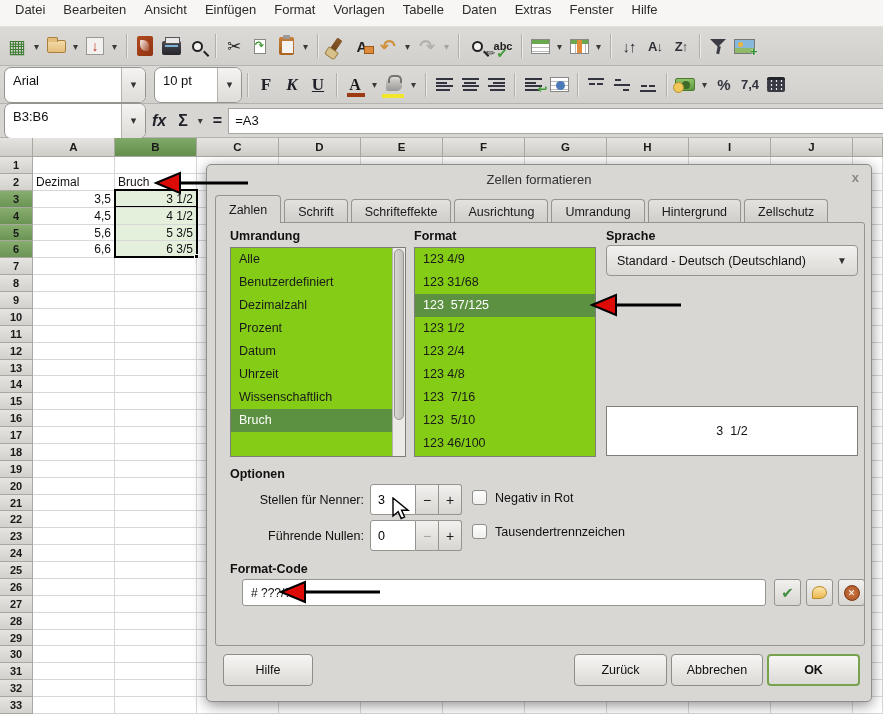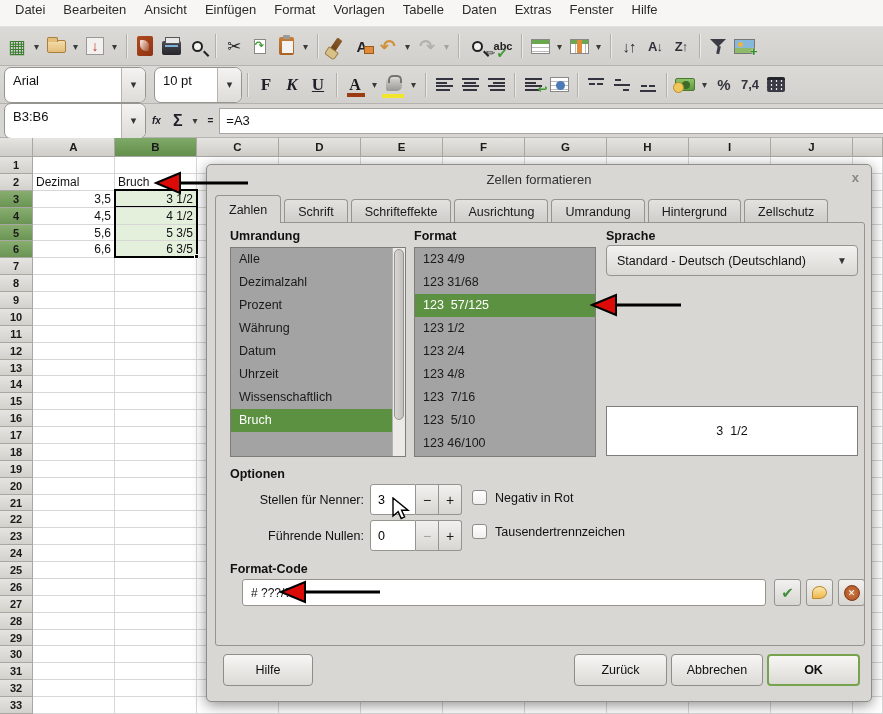--- a/index.html
+++ b/index.html
@@ -97,21 +97,21 @@
   .fmt-u { text-decoration:underline; }
   .fontcolor { position:relative; font-family:"Liberation Serif","DejaVu Serif",serif; font-weight:bold; font-size:16px; }
   .fontcolor::after { content:""; position:absolute; left:-2px; bottom:-3px; width:18px; height:4px; background:#9c3a12; }
   .bucket { position:relative; width:16px; height:12px; background:linear-gradient(#cfcdc9,#9a9894); border-radius:2px 5px 5px 2px; }
   .bucket::before { content:""; position:absolute; left:2px; top:-4px; width:10px; height:6px; border:2px solid #77756f; border-bottom:none; border-radius:5px 5px 0 0; }
   .bucket2::after { content:""; position:absolute; left:-4px; bottom:-7px; width:22px; height:4px; background:#f2e62a; }
 
   
   .fbar { position:absolute; left:0; top:104px; width:883px; height:34px; background:#d8d6d2; border-bottom:1px solid #b5b3af; display:flex; align-items:center; padding-left:4px; }
   .namebox { width:142px; }
-  .fico { font-size:10px; font-weight:bold; color:#20202a; padding:0 6px; }
+  .fico { font-size:16px; font-weight:bold; color:#20202a; padding:0 6px; }
   .fsum { font-size:16px; }
   .finput { flex:1; height:26px; background:#fff; border:1px solid #a8a6a2; border-right:none; font-size:13px; padding-left:6px; font-family:"Liberation Sans",sans-serif; color:#111; }
 
   
   .sheet { position:absolute; left:0; top:138px; width:883px; height:576px; background:#fff; }
   .cheads { display:flex; height:19px; }
   .corner { width:33px; background:linear-gradient(#e6e4e0,#cfcdc8); border-right:1px solid #a9a7a2; border-bottom:1px solid #a9a7a2; }
   .chead { width:82px; background:linear-gradient(#e6e4e0,#cfcdc8); border-right:1px solid #a9a7a2; border-bottom:1px solid #a9a7a2; font-size:11.5px; font-weight:bold; text-align:center; line-height:18px; color:#1a1a1a; }
   .chead.colsel { background:linear-gradient(#7fa968,#638e4c); }
   .chead.partial { flex:1; }
@@ -128,21 +128,21 @@
 
   
   .dialog { position:absolute; left:206px; top:164px; width:666px; height:538px; background:#d9d7d3; border:1px solid #8f8d89; border-radius:5px; box-shadow:0 3px 14px rgba(0,0,0,.45); z-index:10; }
   .dtitle { position:absolute; left:0; top:7px; width:100%; text-align:center; font-size:13px; color:#333; }
   .dclose { position:absolute; right:12px; top:5px; font-size:13px; font-weight:bold; color:#8a8884; cursor:default; }
   .tabs { position:absolute; left:8px; top:31px; display:flex; align-items:flex-end; height:27px; }
   .tab { font-size:12.5px; color:#1a1a1a; padding:5px 13px 6px 13px; background:linear-gradient(#e4e2df,#cfcdc9); border:1px solid #96948f; border-bottom:none; border-radius:4px 4px 0 0; margin-right:3px; height:24px; }
   .tab.active { background:#d9d7d3; height:28px; padding-top:7px; position:relative; z-index:2; }
   .panel { position:absolute; left:8px; top:57px; width:650px; height:424px; border:1px solid #96948f; border-radius:0 3px 3px 3px; background:#d9d7d3; }
   .dlabel { position:absolute; font-size:12.5px; font-weight:bold; color:#111; }
-  .listbox { position:absolute; background:#a3a3a3; border:1px solid #7f7d79; overflow:hidden; }
+  .listbox { position:absolute; background:#84cc16; border:1px solid #7f7d79; overflow:hidden; }
   .litem { height:23px; line-height:23px; font-size:12.5px; padding-left:8px; color:#1a1a1a; white-space:pre; }
   .litem.selected { background:#5b9141; color:#fff; }
   .lscroll { position:absolute; right:0; top:0; bottom:0; width:13px; background:#eceae7; border-left:1px solid #b5b3af; }
   .lthumb { position:absolute; left:1px; top:1px; width:10px; height:82%; background:linear-gradient(90deg,#d8d6d2,#c2c0bc); border:1px solid #96948f; border-radius:5px; }
   .dropdown { position:absolute; height:31px; background:linear-gradient(#f2f1ef,#dbd9d5); border:1px solid #96948f; border-radius:4px; display:flex; align-items:center; font-size:12.5px; padding:0 10px; color:#111; }
   .dropdown .dda { margin-left:auto; font-size:10px; color:#333; }
   .previewbox { position:absolute; background:#fff; border:1px solid #7f7d79; display:flex; align-items:center; justify-content:center; font-size:12.5px; white-space:pre; color:#111; }
   .optlabel { position:absolute; font-size:12.5px; color:#111; text-align:right; }
   .spinner { position:absolute; display:flex; height:31px; }
   .spinval { width:46px; background:#fff; border:1px solid #96948f; border-radius:3px 0 0 3px; font-size:12.5px; padding-left:7px; font-family:"Liberation Sans",sans-serif; }
@@ -879,23 +879,23 @@
 
   <div class="panel">
 
     <div class="dlabel" style="left:14px;top:6px">Umrandung</div>
     <div class="dlabel" style="left:198px;top:6px">Format</div>
     <div class="dlabel" style="left:390px;top:6px">Sprache</div>
 
     <div class="listbox" style="left:14px;top:24px;width:176px;height:210px">
       <div>
           <div class="litem">Alle</div>
+          <div class="litem">Benutzerdefiniert</div>
           <div class="litem">Dezimalzahl</div>
           <div class="litem">Prozent</div>
-          <div class="litem">Währung</div>
           <div class="litem">Datum</div>
           <div class="litem">Uhrzeit</div>
           <div class="litem">Wissenschaftlich</div>
           <div class="litem selected">Bruch</div>
         </div>
       <div class="lscroll">
           <div class="lthumb"></div>
         </div>
     </div>
 

